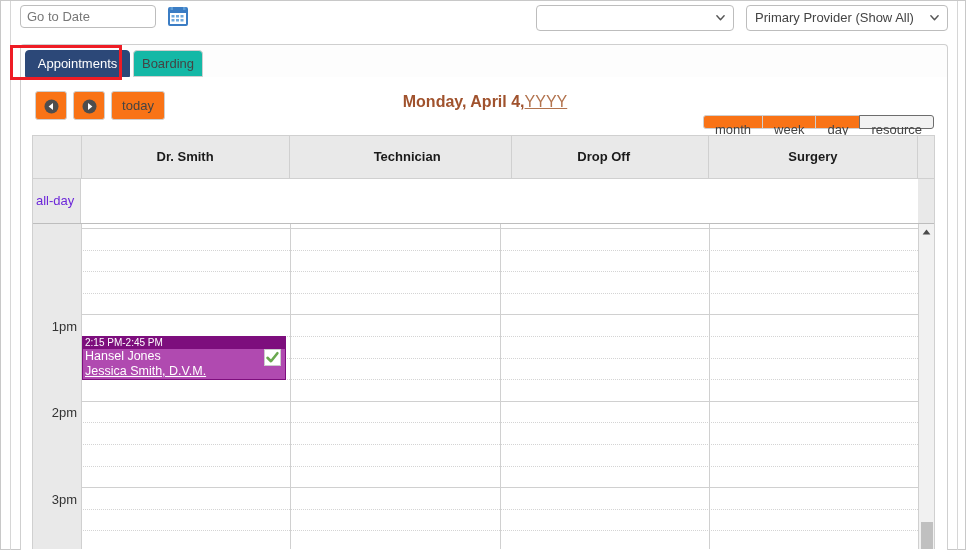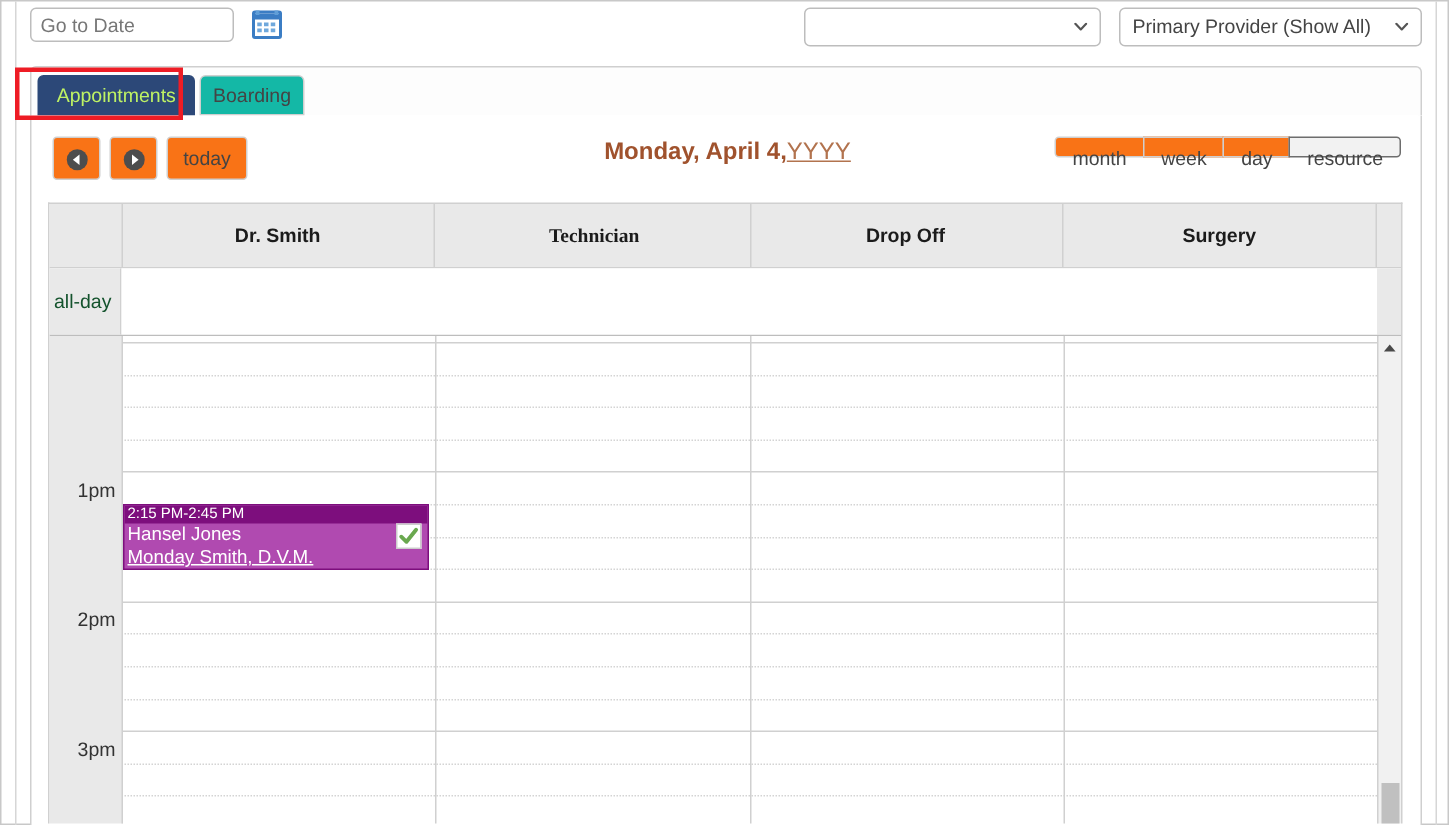--- a/index.html
+++ b/index.html
@@ -110,21 +110,21 @@
     font-family: "Liberation Sans", sans-serif;
     font-size: 13px;
     color: #444;
     line-height: 25px;
     text-align: center;
     cursor: pointer;
   }
   .tab.active {
     background: #2c4878;
     border-color: #2c4878;
-    color: #bef264;
+    color: #ffffff;
   }
   #tab-appointments { left: 4px;   width: 105px; }
   #tab-boarding     { left: 112px; width: 70px;  }
   #tab-grooming     { left: 185px; width: 72px; margin-top: 34px;  }
 
   
   .annot-box {
     position: absolute;
     left: 9px; top: 44px;
     width: 112px; height: 35px;
@@ -197,20 +197,21 @@
   .view-btns { position: absolute; right: 14px; top: 0; height: 29px; }
   .view-btn {
     position: relative;
     display: inline-block;
     height: 14px;
     line-height: 27px;
     padding: 0 11px;
     margin-left: -1px;
     vertical-align: top;
     border-radius: 0;
+    margin-top: 24px;
   }
   .view-btn:first-child { border-radius: 3px 0 0 3px; margin-left: 0; }
   .view-btn:last-child  { border-radius: 0 3px 3px 0; }
   .view-btn.active {
     background: #f2f2f2;
     border-color: #6d6d6d;
     z-index: 2;
   }
 
   
@@ -259,21 +260,21 @@
     border-bottom: 1px solid #bdbdbd;
     background: #ffffff;
   }
   .allday-label {
     position: absolute; left: 0; top: 0;
     width: 48px; height: 44px;
     box-sizing: border-box;
     background: #e9e9e9;
     border-right: 1px solid #d0d0d0;
     font-size: 13px;
-    color: #14532d;
+    color: #6d28d9;
     line-height: 44px;
     padding-left: 3px;
   }
   .allday-cell {
     position: absolute; top: 0; height: 44px;
     background: #ffffff;
   }
   .allday-row .scroll-pad {
     position: absolute; right: 0; top: 0;
     width: 16px; height: 44px;
@@ -468,21 +469,21 @@
         <span>resource</span>
       </button>
     </div>
   </div>
 
   <div class="calendar">
 
     <div class="cal-head">
       <div class="gutter-cell"></div>
       <div class="res-head" id="rh0" style="left: 48px; width: 209.25px;"><span>Dr. Smith</span></div>
-      <div class="res-head" id="rh1" style="left: 259px; width: 209.25px; font-family: Liberation Serif, serif;"><span>Technician</span></div>
+      <div class="res-head" id="rh1" style="left: 270px; width: 209.25px;"><span>Technician</span></div>
       <div class="res-head" id="rh2" style="left: 466.5px; width: 209.25px;"><span>Drop Off</span></div>
       <div class="res-head" id="rh3" style="left: 675.75px; width: 209.25px;"><span>Surgery</span></div>
       <div class="scroll-pad"></div>
     </div>
 
     <div class="allday-row">
       <div class="allday-label">all-day</div>
       <div class="allday-cell" id="ad0" style="left: 48px; width: 209.25px;"></div>
       <div class="allday-cell" id="ad1" style="left: 257.25px; width: 209.25px;"></div>
       <div class="allday-cell" id="ad2" style="left: 466.5px; width: 209.25px;"></div>
@@ -515,21 +516,21 @@
           <div class="hline minor" style="top: 284.8px;"></div>
           <div class="hline minor" style="top: 306.4px;"></div>
           <div class="vline" style="left: 209.25px;"></div>
           <div class="vline" style="left: 418.5px;"></div>
           <div class="vline" style="left: 627.75px;"></div>
         </div>
 
       <div class="event" id="ev0" style="top: 112px; height: 44.2px; left: 49px; width: 204.25px; background: rgb(176, 74, 176);">
         <div class="event-time" style="background: rgb(125, 14, 125);">2:15 PM-2:45 PM</div>
         <div class="event-title">Hansel Jones</div>
-        <div class="event-sub">Monday Smith, D.V.M.</div>
+        <div class="event-sub">Jessica Smith, D.V.M.</div>
         <div class="event-check">
           <svg width="15" height="15" viewBox="0 0 15 15">
             <path d="M2.5 7.8 L6 11.2 L12.4 3.2" fill="none" stroke="#6aa84f" stroke-width="2.6" stroke-linecap="round" stroke-linejoin="round"></path>
           </svg>
         </div>
       </div>
 
       <div class="vscroll">
         <div class="vscroll-arrow">
           <svg width="9" height="6" viewBox="0 0 9 6">

